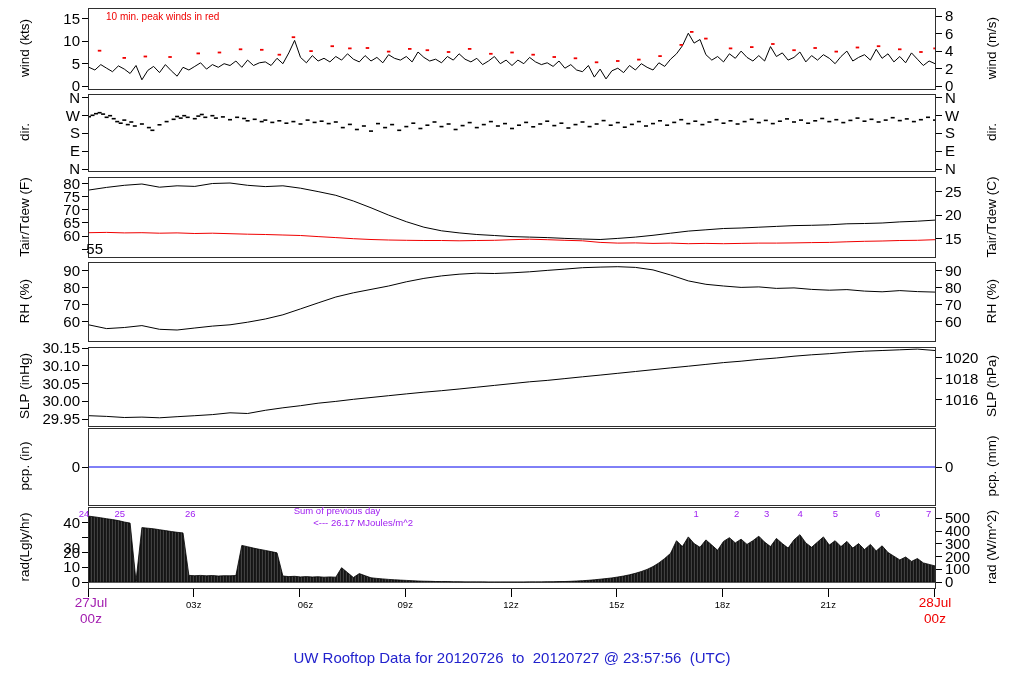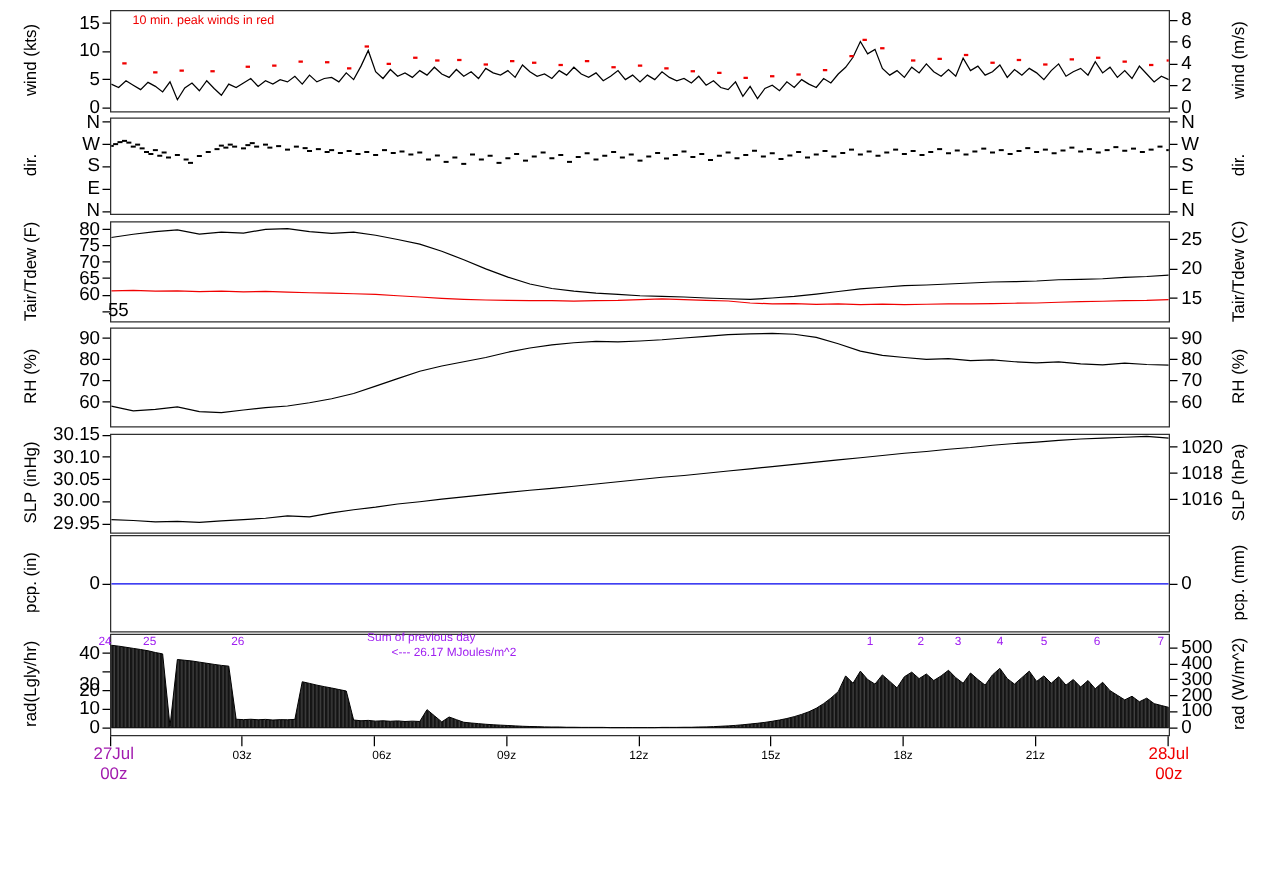--- a/index.html
+++ b/index.html
@@ -264,20 +264,21 @@
 
   <div class="date-label" style="left: 56px; color: #a21caf;">
     <div>27Jul</div>
     <div>00z</div>
   </div>
   <div class="date-label" style="left: 900px; color: rgb(240, 0, 0);">
     <div>28Jul</div>
     <div>00z</div>
   </div>
 
+  <div class="title" style="color: rgb(34, 34, 205);">UW Rooftop Data for 20120726  to  20120727 @ 23:57:56  (UTC)</div>
 
 <div class="ytick-mark" style="top: 85.5868px; left: 82px;"></div>
     <div class="ytick-label l" style="top: 81.0868px;">0</div>
     <div class="ytick-mark" style="top: 63.1779px; left: 82px;"></div>
     <div class="ytick-label l" style="top: 58.6779px;">5</div>
     <div class="ytick-mark" style="top: 40.7689px; left: 82px;"></div>
     <div class="ytick-label l" style="top: 36.2689px;">10</div>
     <div class="ytick-mark" style="top: 18.3599px; left: 82px;"></div>
     <div class="ytick-label l" style="top: 13.8599px;">15</div>
     <div class="ytick-mark" style="top: 85.5868px; left: 936px;"></div>

